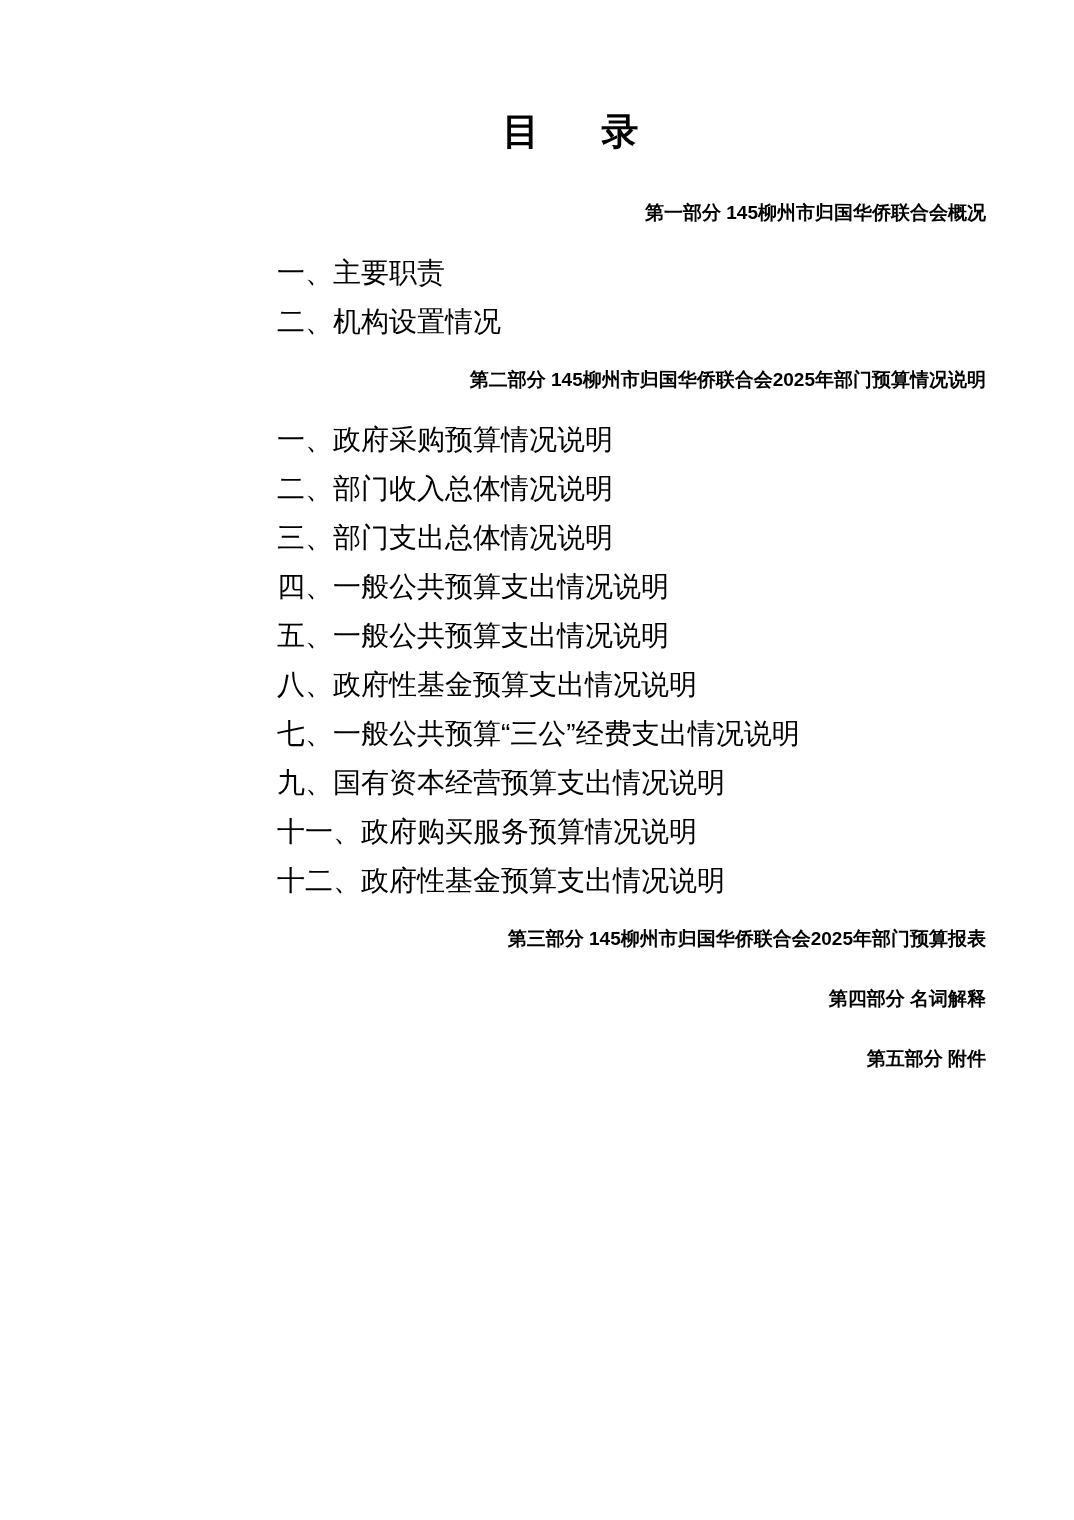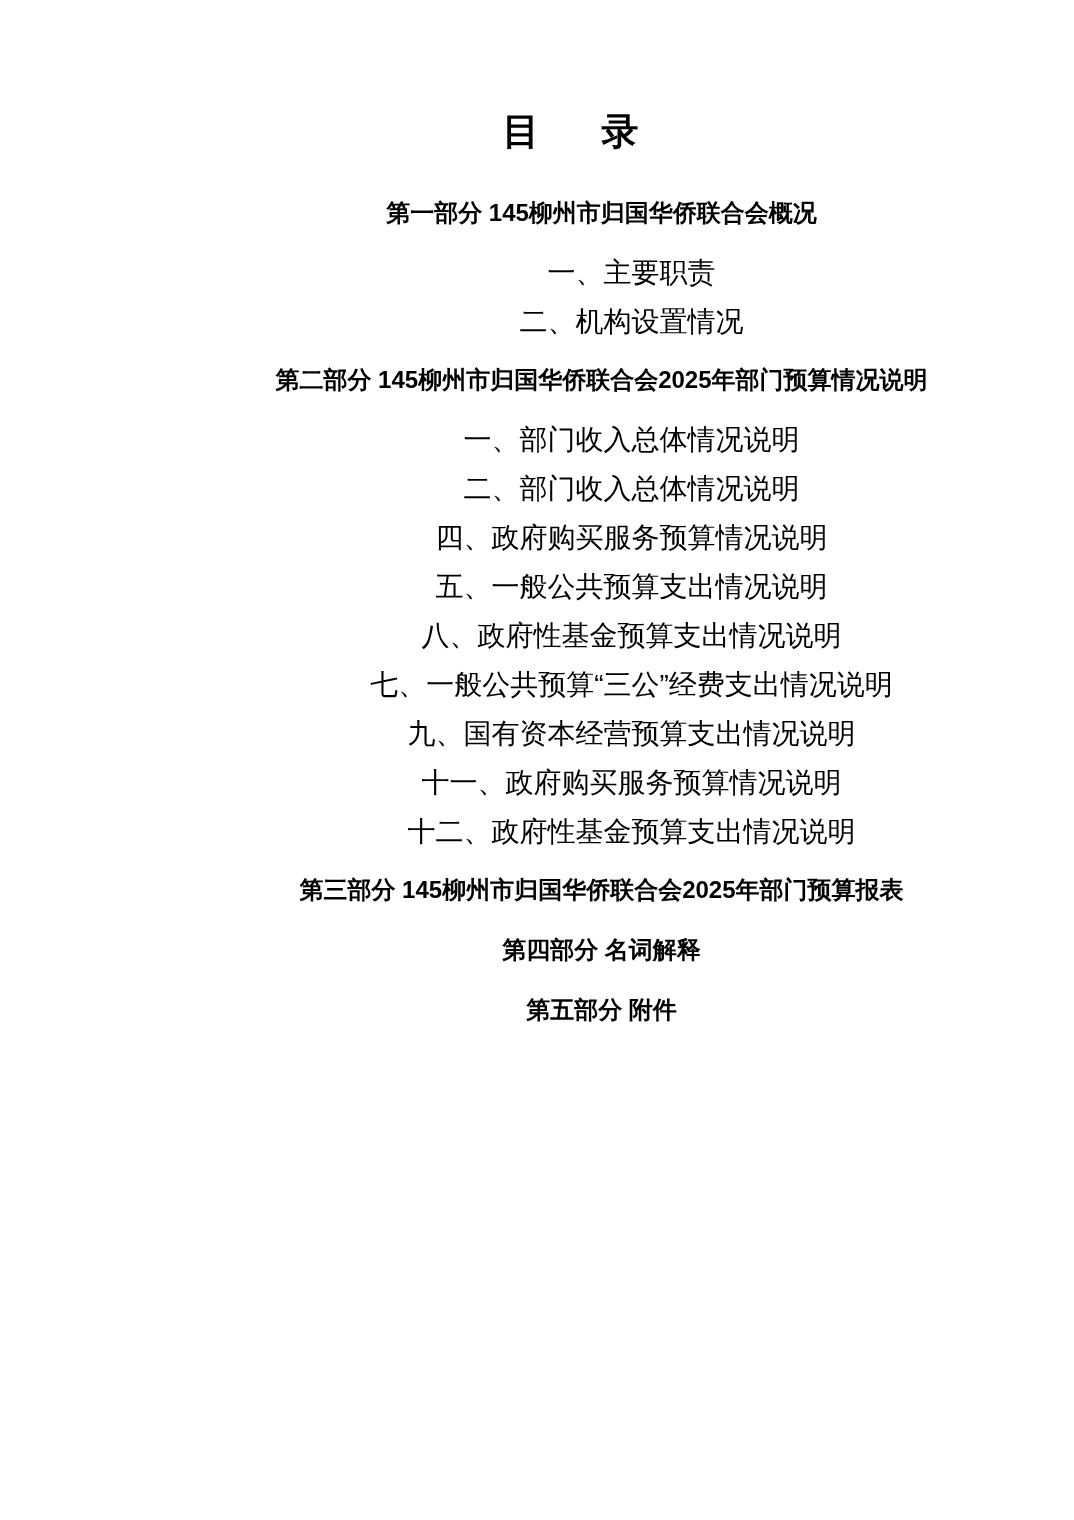--- a/index.html
+++ b/index.html
@@ -22,56 +22,57 @@
   .doc-title {
     font-size: 37px;
     font-weight: bold;
     text-align: center;
     line-height: 52px;
     margin: 0 0 36px 0;
     word-spacing: 1.4em;
     white-space: pre;
   }
   .section-heading {
-    font-size: 24px;
+    font-size: 19px;
     font-weight: bold;
     line-height: 38px;
     text-indent: 62px;
     margin: 20px 0 22px 0;
-    text-align: center;
+    text-align: right;
   }
   .toc-item {
     font-size: 28px;
     font-weight: normal;
     line-height: 38px;
     margin: 0 0 11px 122px;
-    text-align: center;
+    text-align: left;
   }
 </style>
 </head>
 <body>
 
 <div class="page">
 
   <h1 class="doc-title">目 录</h1>
 
   <p class="section-heading">第一部分 145柳州市归国华侨联合会概况</p>
 
   <p class="toc-item">一、主要职责</p>
 
   <p class="toc-item">二、机构设置情况</p>
 
   <p class="section-heading">第二部分 145柳州市归国华侨联合会2025年部门预算情况说明</p>
 
-  <p class="toc-item">一、部门收入总体情况说明</p>
+  <p class="toc-item">一、政府采购预算情况说明</p>
 
   <p class="toc-item">二、部门收入总体情况说明</p>
 
+  <p class="toc-item">三、部门支出总体情况说明</p>
 
-  <p class="toc-item">四、政府购买服务预算情况说明</p>
+  <p class="toc-item">四、一般公共预算支出情况说明</p>
 
   <p class="toc-item">五、一般公共预算支出情况说明</p>
 
 
   <p class="toc-item">八、政府性基金预算支出情况说明</p>
 
   <p class="toc-item">七、一般公共预算“三公”经费支出情况说明</p>
 
   <p class="toc-item">九、国有资本经营预算支出情况说明</p>
 

